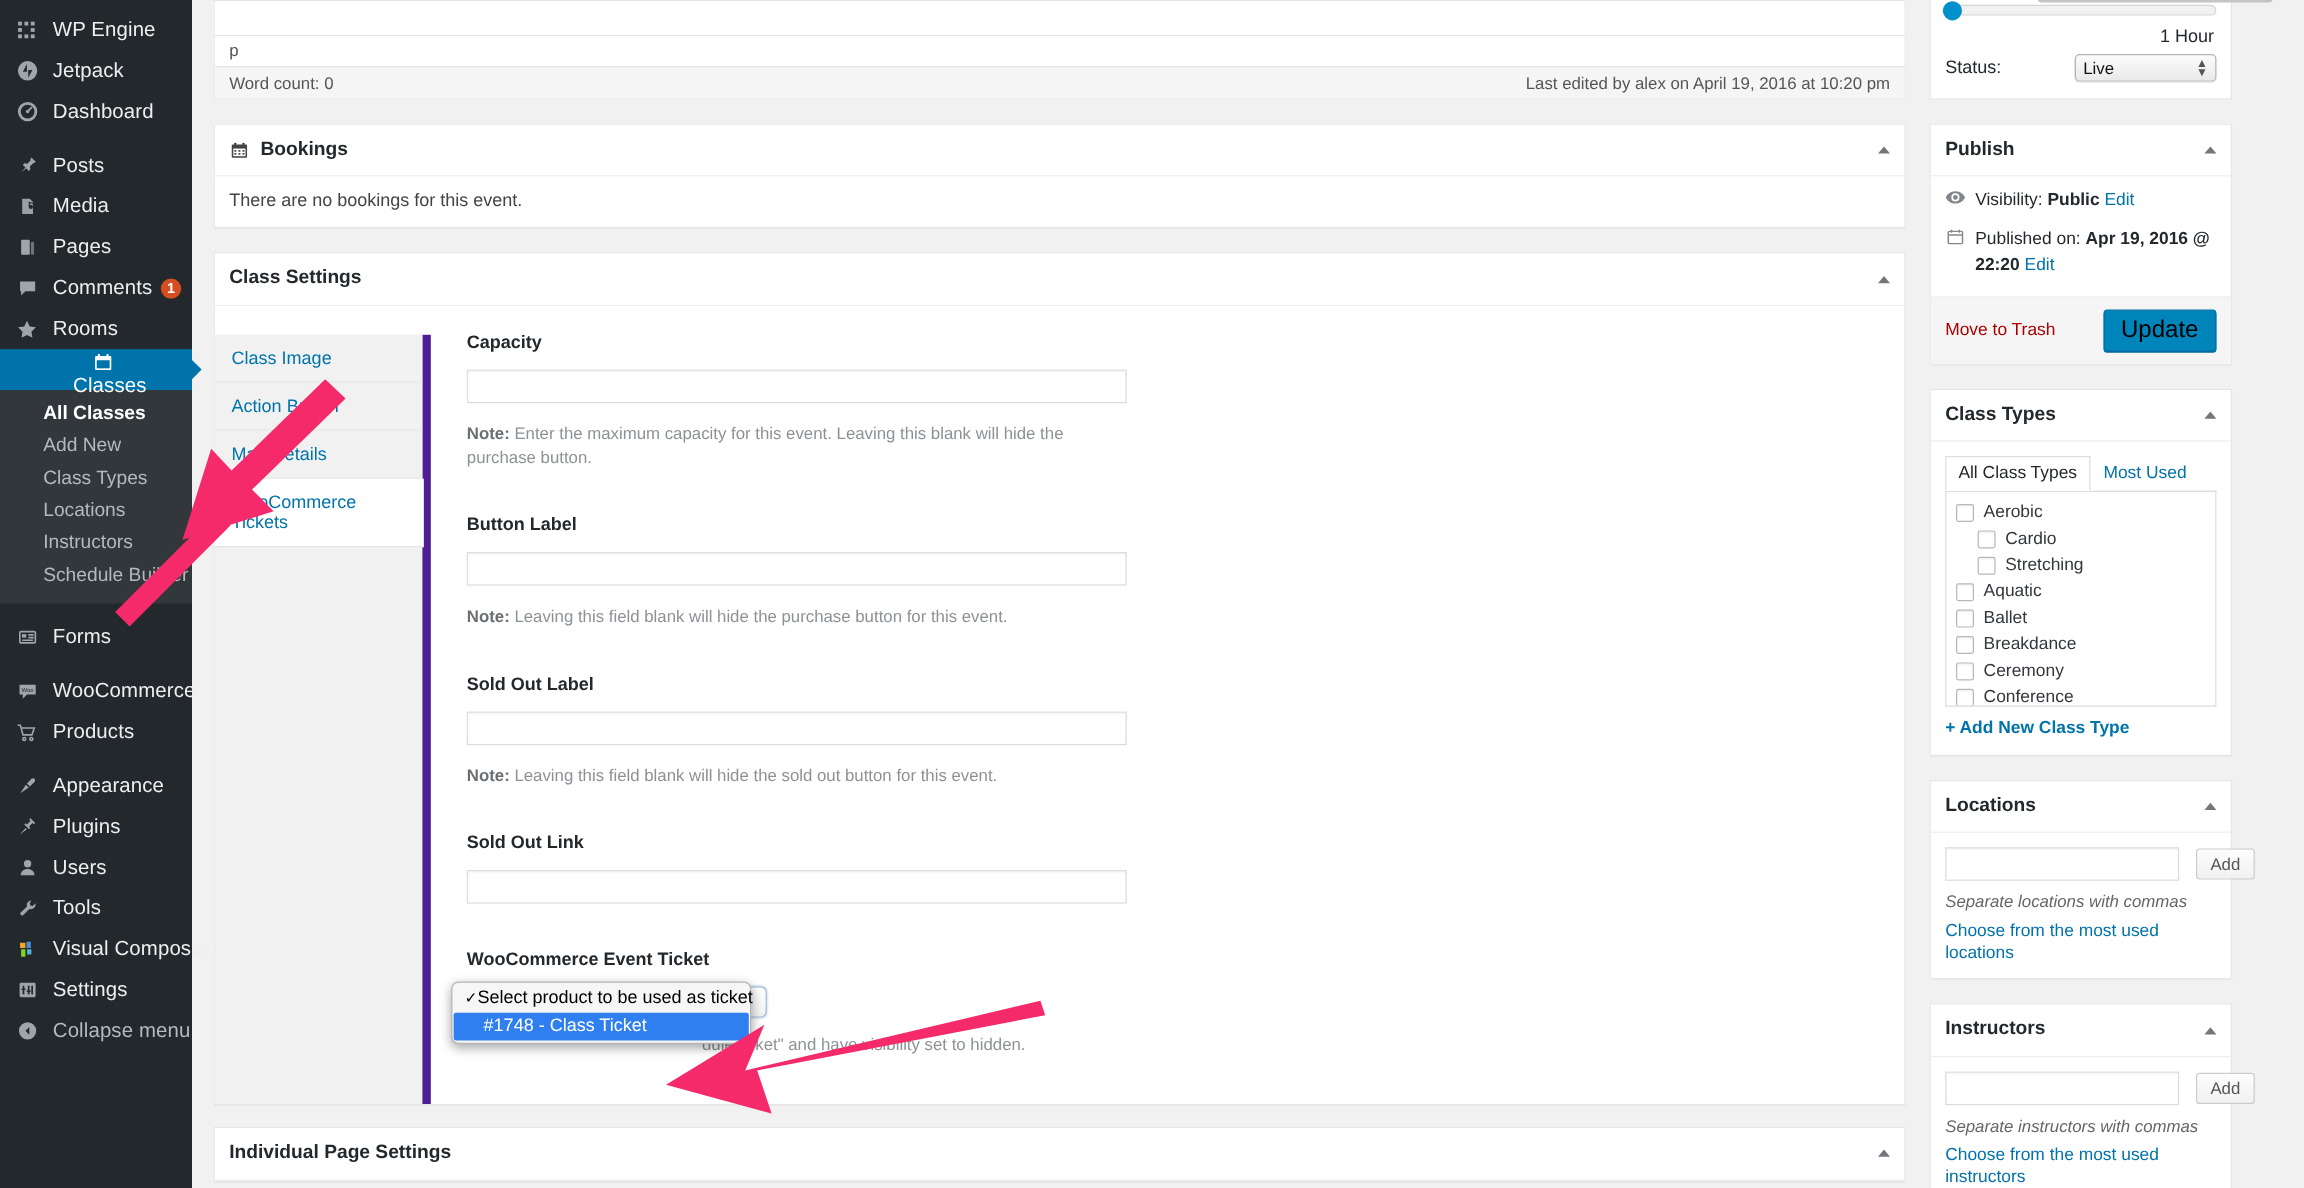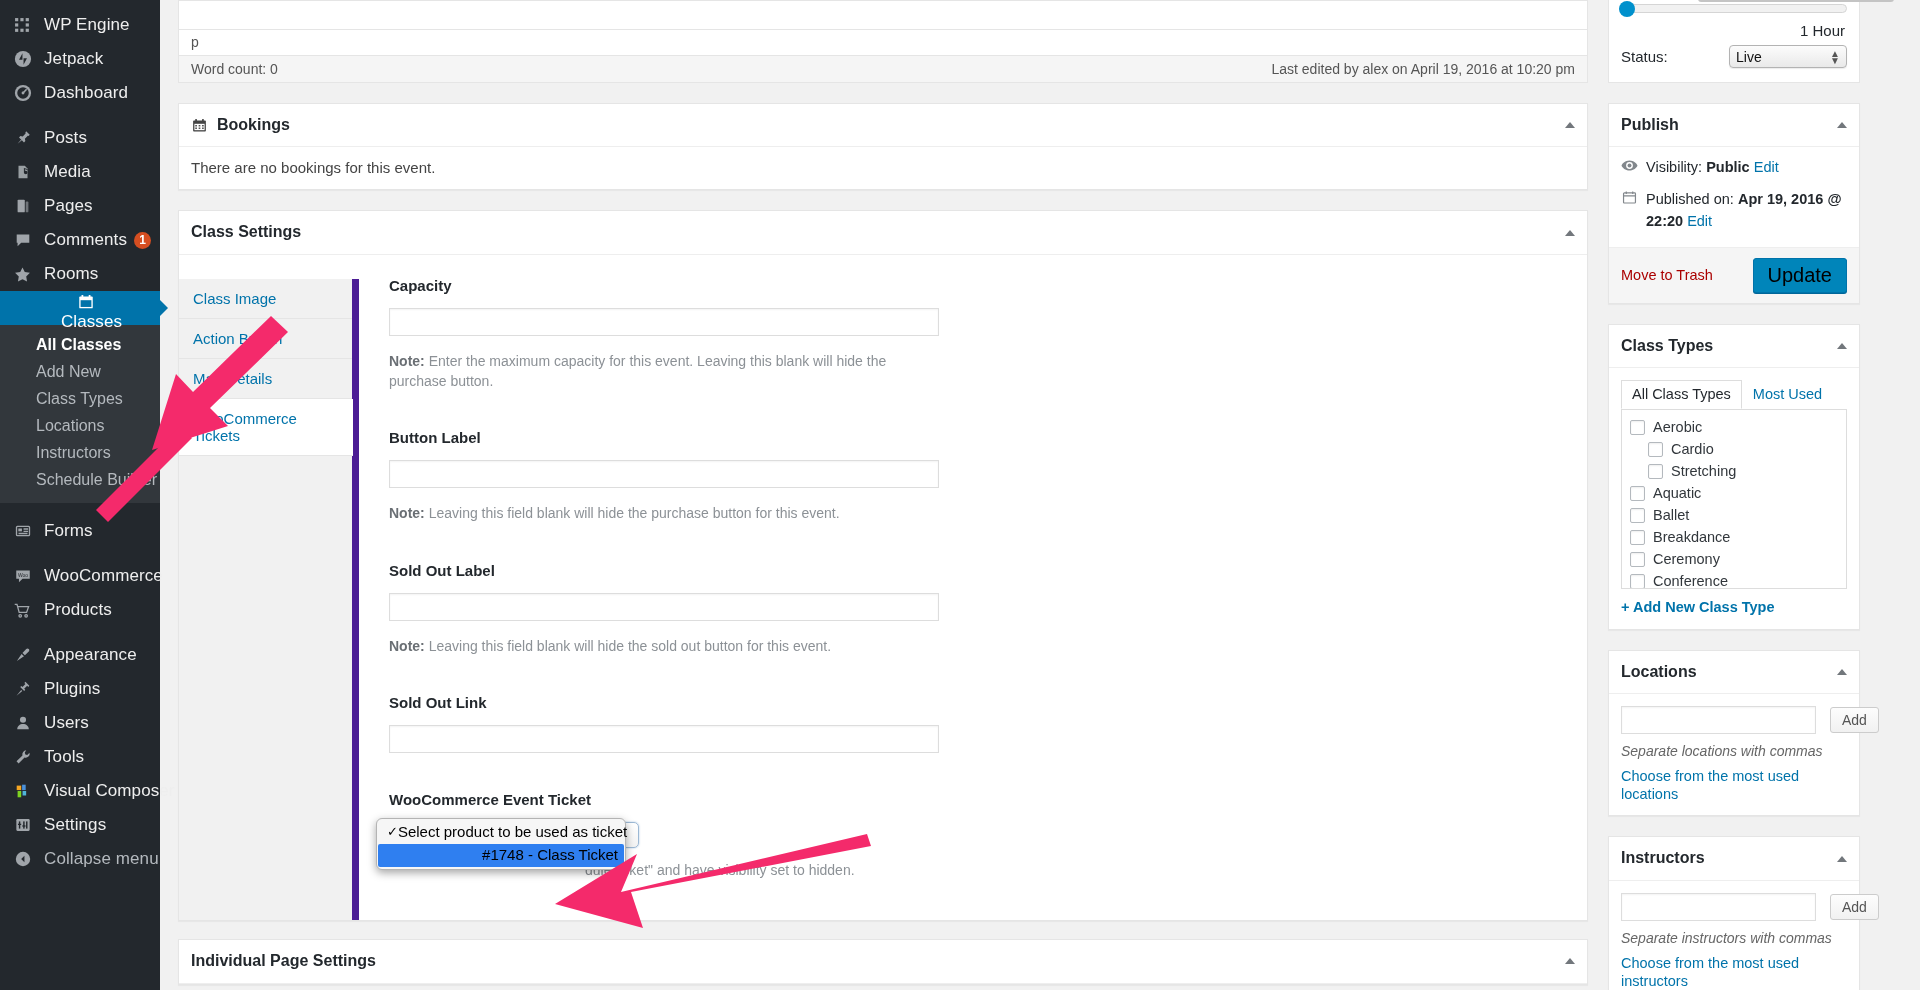--- a/index.html
+++ b/index.html
@@ -237,24 +237,23 @@
     display: flex;
     align-items: center;
     color: #000;
     line-height: 20px;
     white-space: nowrap;
     cursor: pointer;
   }
   .select-opt .check { width: 15px; display: inline-block; font-size: 13px; }
   .select-opt.selected {
     background: #2f7ff0;
-    color: #000000;
+    color: #ffffff;
     margin: 0 1px;
     border-radius: 2px;
-    justify-content: flex-end;
   }
 
   
   .side-top-box { background:#fff; border:1px solid #e5e5e5; border-top:none; padding: 0 12px 10px; }
   .slider-row { padding: 4px 0 0; }
   .slider-track {
     height: 9px;
     background: #f1f1f1;
     border: 1px solid #d5d5d5;
     border-radius: 6px;

